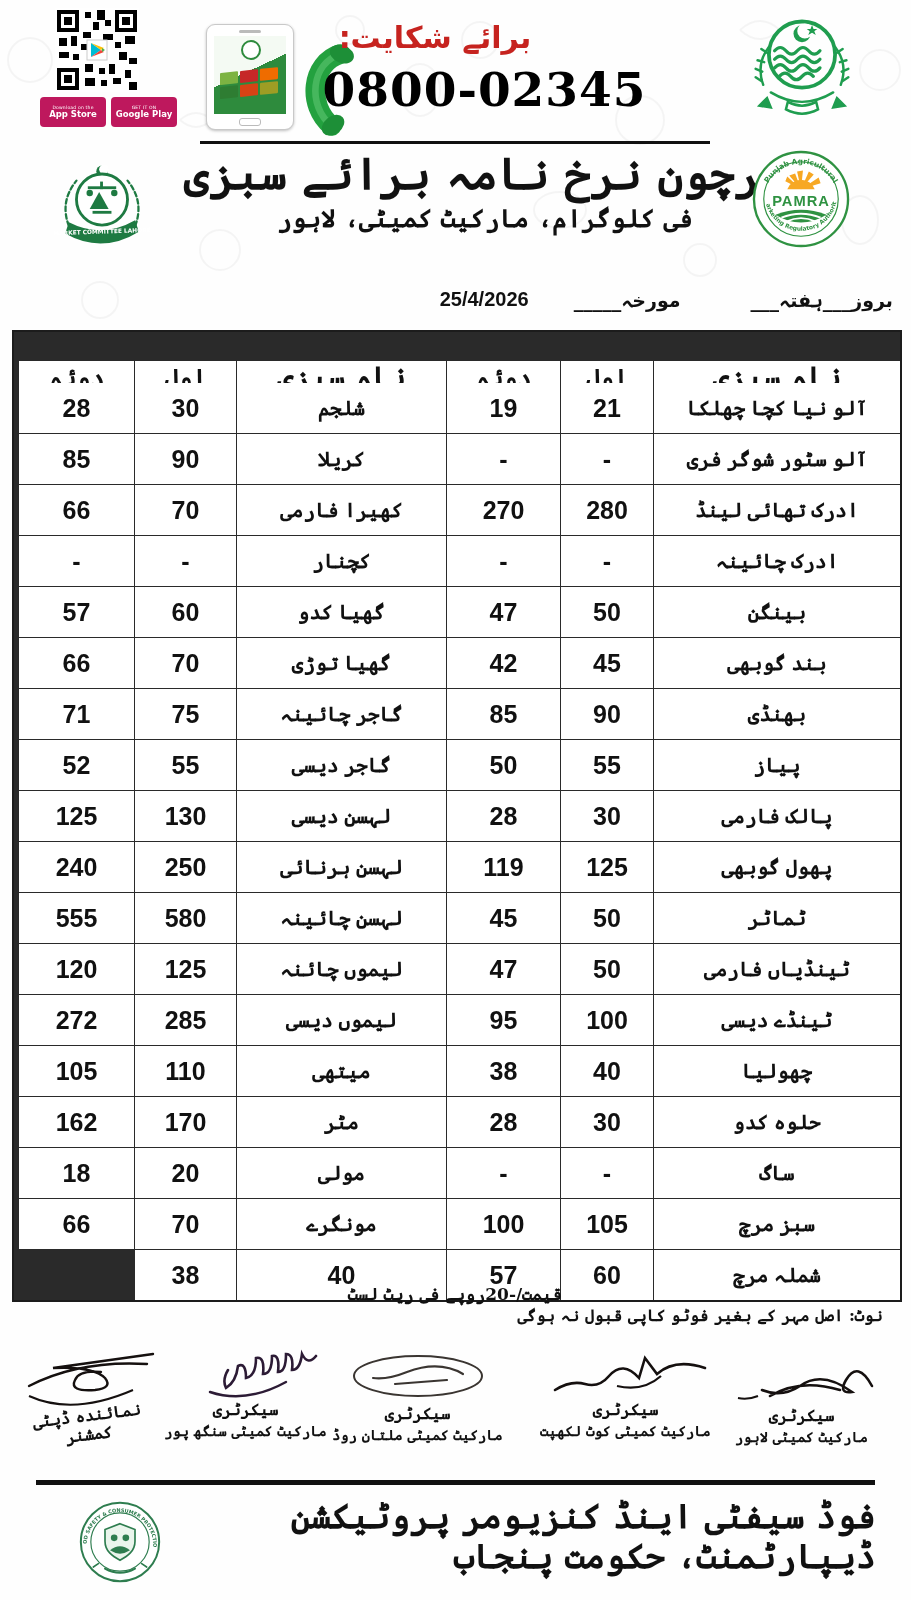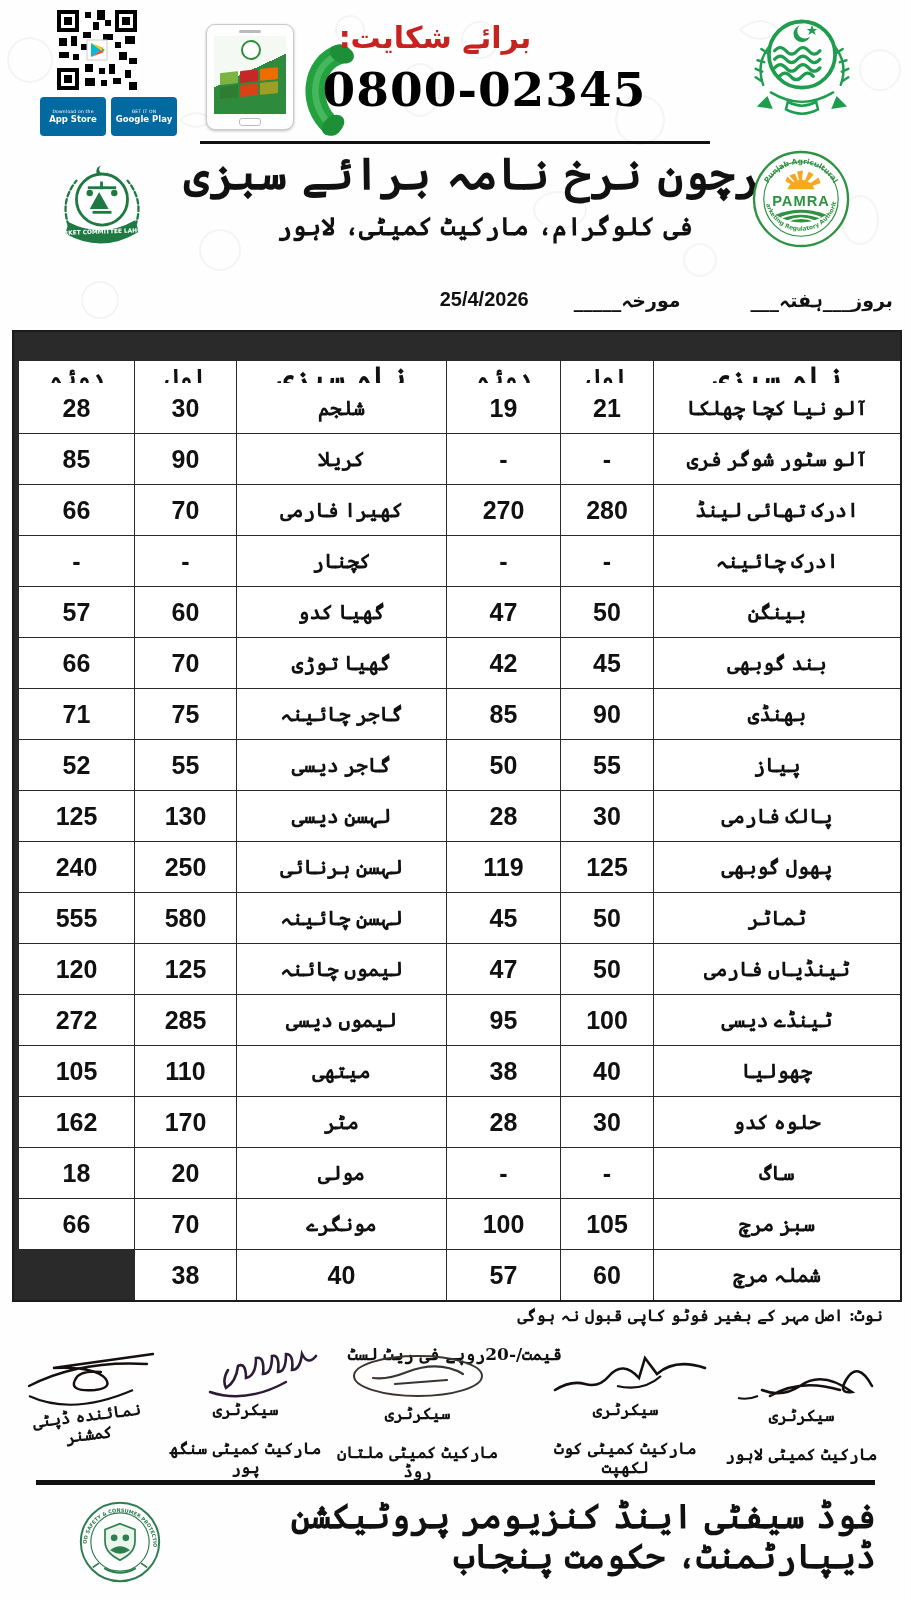--- a/index.html
+++ b/index.html
@@ -9,21 +9,21 @@
     font-family:"DejaVu Sans","Liberation Sans",sans-serif;
     color:#111;
   }
   .abs{position:absolute;}
   
   .bg-pattern{left:0;top:0;width:911px;height:1600px;opacity:.05;pointer-events:none;}
 
   
   .qr{left:55px;top:8px;}
   .badges{left:40px;top:97px;display:flex;gap:5px;}
-  .badge{width:66px;height:39px;background:#0369a1;border-radius:4px;color:#fff;
+  .badge{width:66px;height:30px;background:#be185d;border-radius:4px;color:#fff;
          display:flex;flex-direction:column;justify-content:center;align-items:center;line-height:1;text-align:right;}
   .badge .b1{font-size:4.5px;letter-spacing:.2px;}
   .badge .b2{font-size:8.5px;font-weight:bold;}
   .phone-mock{left:206px;top:24px;width:86px;height:104px;background:#fff;border:1px solid #c9c9c9;
               border-radius:9px;box-shadow:0 1px 3px rgba(0,0,0,.25);display:flex;flex-direction:column;align-items:center;}
   .phone-mock .spk{width:22px;height:3px;background:#bbb;border-radius:2px;margin:5px 0 3px;}
   .phone-mock .scr{width:72px;height:78px;position:relative;overflow:hidden;
        background:linear-gradient(155deg,#f4faf3 46%,#2e8b3d 46%);}
   .phone-mock .scr .applogo{position:absolute;left:27px;top:4px;width:16px;height:16px;border:2px solid #2e8b3d;
        border-radius:50%;background:#fff;}
@@ -36,21 +36,21 @@
   .hotline{left:312px;top:62px;width:345px;text-align:center;font-size:47px;font-weight:bold;
            color:#000000;font-family:"DejaVu Serif","Liberation Serif",serif;letter-spacing:1px;}
   .handset{left:292px;top:42px;}
   .hdr-line{left:200px;top:141px;width:510px;height:3px;background:#111;}
   .punjab-logo{left:750px;top:4px;}
 
   
   .mc-logo{left:50px;top:150px;}
   .doc-title{left:150px;top:148px;width:670px;text-align:center;font-size:44px;font-weight:bold;
              direction:rtl;font-family:"DejaVu Serif","Liberation Serif",serif;}
-  .doc-sub{left:150px;top:212px;width:670px;text-align:center;font-size:25px;font-weight:bold;
+  .doc-sub{left:150px;top:204px;width:670px;text-align:center;font-size:25px;font-weight:bold;
            direction:rtl;font-family:"DejaVu Serif","Liberation Serif",serif;}
   .pamra-logo{left:752px;top:150px;}
 
   
   .date-row{right:18px;top:288px;direction:rtl;display:flex;align-items:center;font-size:19px;font-weight:bold;}
   .date-row .gap1{width:70px;}
   .date-row .gap2{width:45px;}
   .date-value{direction:ltr;font-size:20px;font-family:"Liberation Sans",sans-serif;}
 
   
@@ -60,28 +60,28 @@
   .rate-table .cell{background:#fff;display:flex;align-items:center;justify-content:center;}
   .rate-table .hname{font-size:29px;font-weight:bold;font-family:"DejaVu Serif","Liberation Serif",serif;}
   .rate-table .hprice{font-size:24px;font-weight:bold;font-family:"DejaVu Serif","Liberation Serif",serif;}
   .rate-table .name{font-size:20px;font-weight:bold;font-family:Liberation Sans, sans-serif;}
   .rate-table .num{font-size:25px;font-weight:bold;font-family:"Liberation Sans",sans-serif;direction:ltr;}
   .rate-table .hrow{height:32px;margin-top:29px;}
 
   
   .note-right{right:28px;top:1306px;direction:rtl;font-size:16px;font-weight:bold;
               font-family:"DejaVu Serif","Liberation Serif",serif;}
-  .note-price{left:340px;top:1344px;width:230px;text-align:center;direction:rtl;font-size:17px;font-weight:bold;
+  .note-price{left:340px;top:1284px;width:230px;text-align:center;direction:rtl;font-size:17px;font-weight:bold;
               font-family:"DejaVu Serif","Liberation Serif",serif;}
 
   
   .sig{position:absolute;width:175px;text-align:center;direction:rtl;}
   .sig svg{display:block;margin:0 auto;}
   .sig .t1{font-size:16px;font-weight:bold;font-family:"DejaVu Serif","Liberation Serif",serif;margin-top:-4px;}
-  .sig .t2{font-size:16px;font-weight:bold;font-family:"DejaVu Serif","Liberation Serif",serif;margin-top:20px;}
+  .sig .t2{font-size:14px;font-weight:bold;font-family:"DejaVu Serif","Liberation Serif",serif;margin-top:4px;}
   .sig-lahore{right:22px;top:1352px;}
   .sig-kot{right:198px;top:1346px;}
   .sig-multan{left:330px;top:1350px;}
   .sig-singh{left:158px;top:1342px;}
   .sig-dc{left:8px;top:1346px;width:160px;}
   .sig-dc .t1{transform:rotate(-7deg);}
 
   
   .footer-line{left:36px;top:1480px;width:839px;height:5px;background:#111;}
   .footer-logo{left:70px;top:1492px;}

